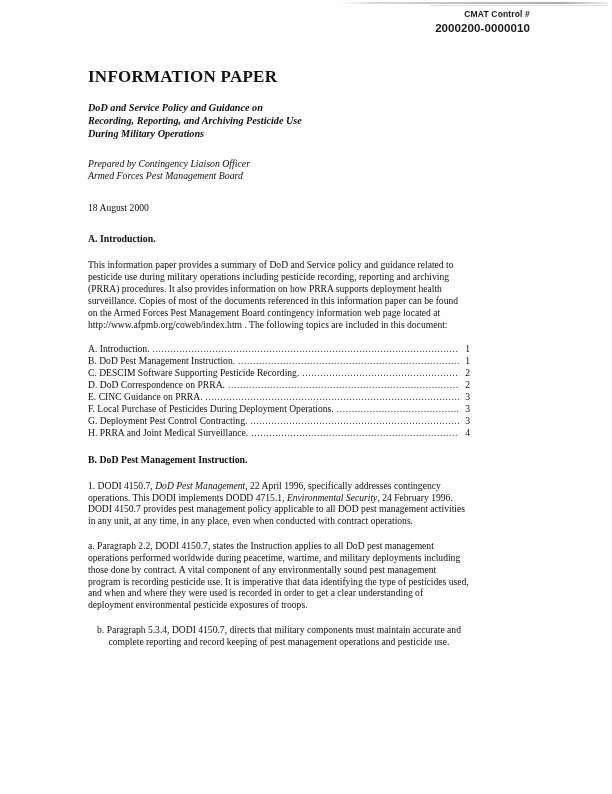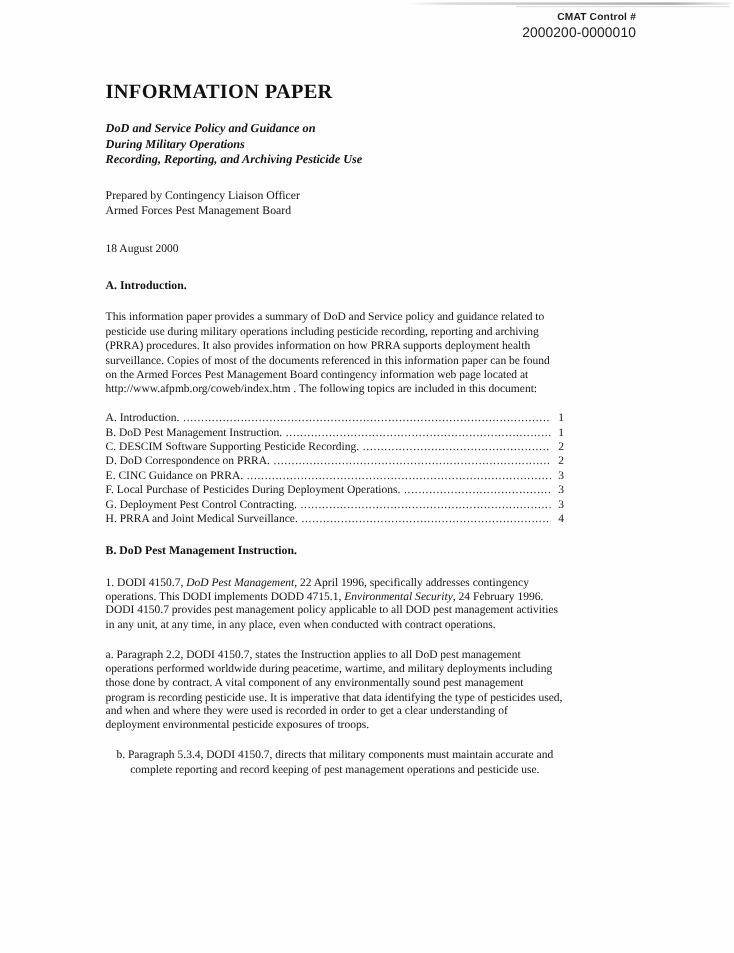--- a/index.html
+++ b/index.html
@@ -56,21 +56,21 @@
   }
   .control-label {
     font-size: 8.5px;
     font-weight: 700;
     letter-spacing: 0.15px;
     line-height: 11px;
     display: block;
   }
   .control-number {
     font-size: 11.5px;
-    font-weight: 400;
+    font-weight: 700;
     letter-spacing: 0.1px;
     line-height: 14px;
     display: block;
     margin-top: 1px;
   }
 
   
   .doc {
     position: absolute;
     left: 88px;
@@ -90,20 +90,21 @@
     font-size: 10.2px;
     font-weight: 700;
     font-style: italic;
     line-height: 13.2px;
     margin: 0 0 17px 0;
   }
   .subtitle div { white-space: nowrap; }
 
   .prepared {
     font-size: 9.8px;
+    font-style: italic;
     line-height: 12.4px;
     margin: 0 0 20px 0;
   }
   .prepared div { white-space: nowrap; }
 
   .doc-date {
     font-size: 9.6px;
     line-height: 12px;
     margin: 0 0 19px 0;
   }
@@ -174,22 +175,22 @@
     <span class="control-label">CMAT Control #</span>
     <span class="control-number">2000200-0000010</span>
   </div>
 
   <div class="doc">
 
     <div class="doc-title">INFORMATION PAPER</div>
 
     <div class="subtitle">
       <div>DoD and Service Policy and Guidance on</div>
+      <div>Recording, Reporting, and Archiving Pesticide Use</div>
       <div>During Military Operations</div>
-      <div>Recording, Reporting, and Archiving Pesticide Use</div>
     </div>
 
     <div class="prepared">
       <div>Prepared by Contingency Liaison Officer</div>
       <div>Armed Forces Pest Management Board</div>
     </div>
 
     <div class="doc-date">18 August 2000</div>
 
     <div class="section-heading">A. Introduction.</div>

